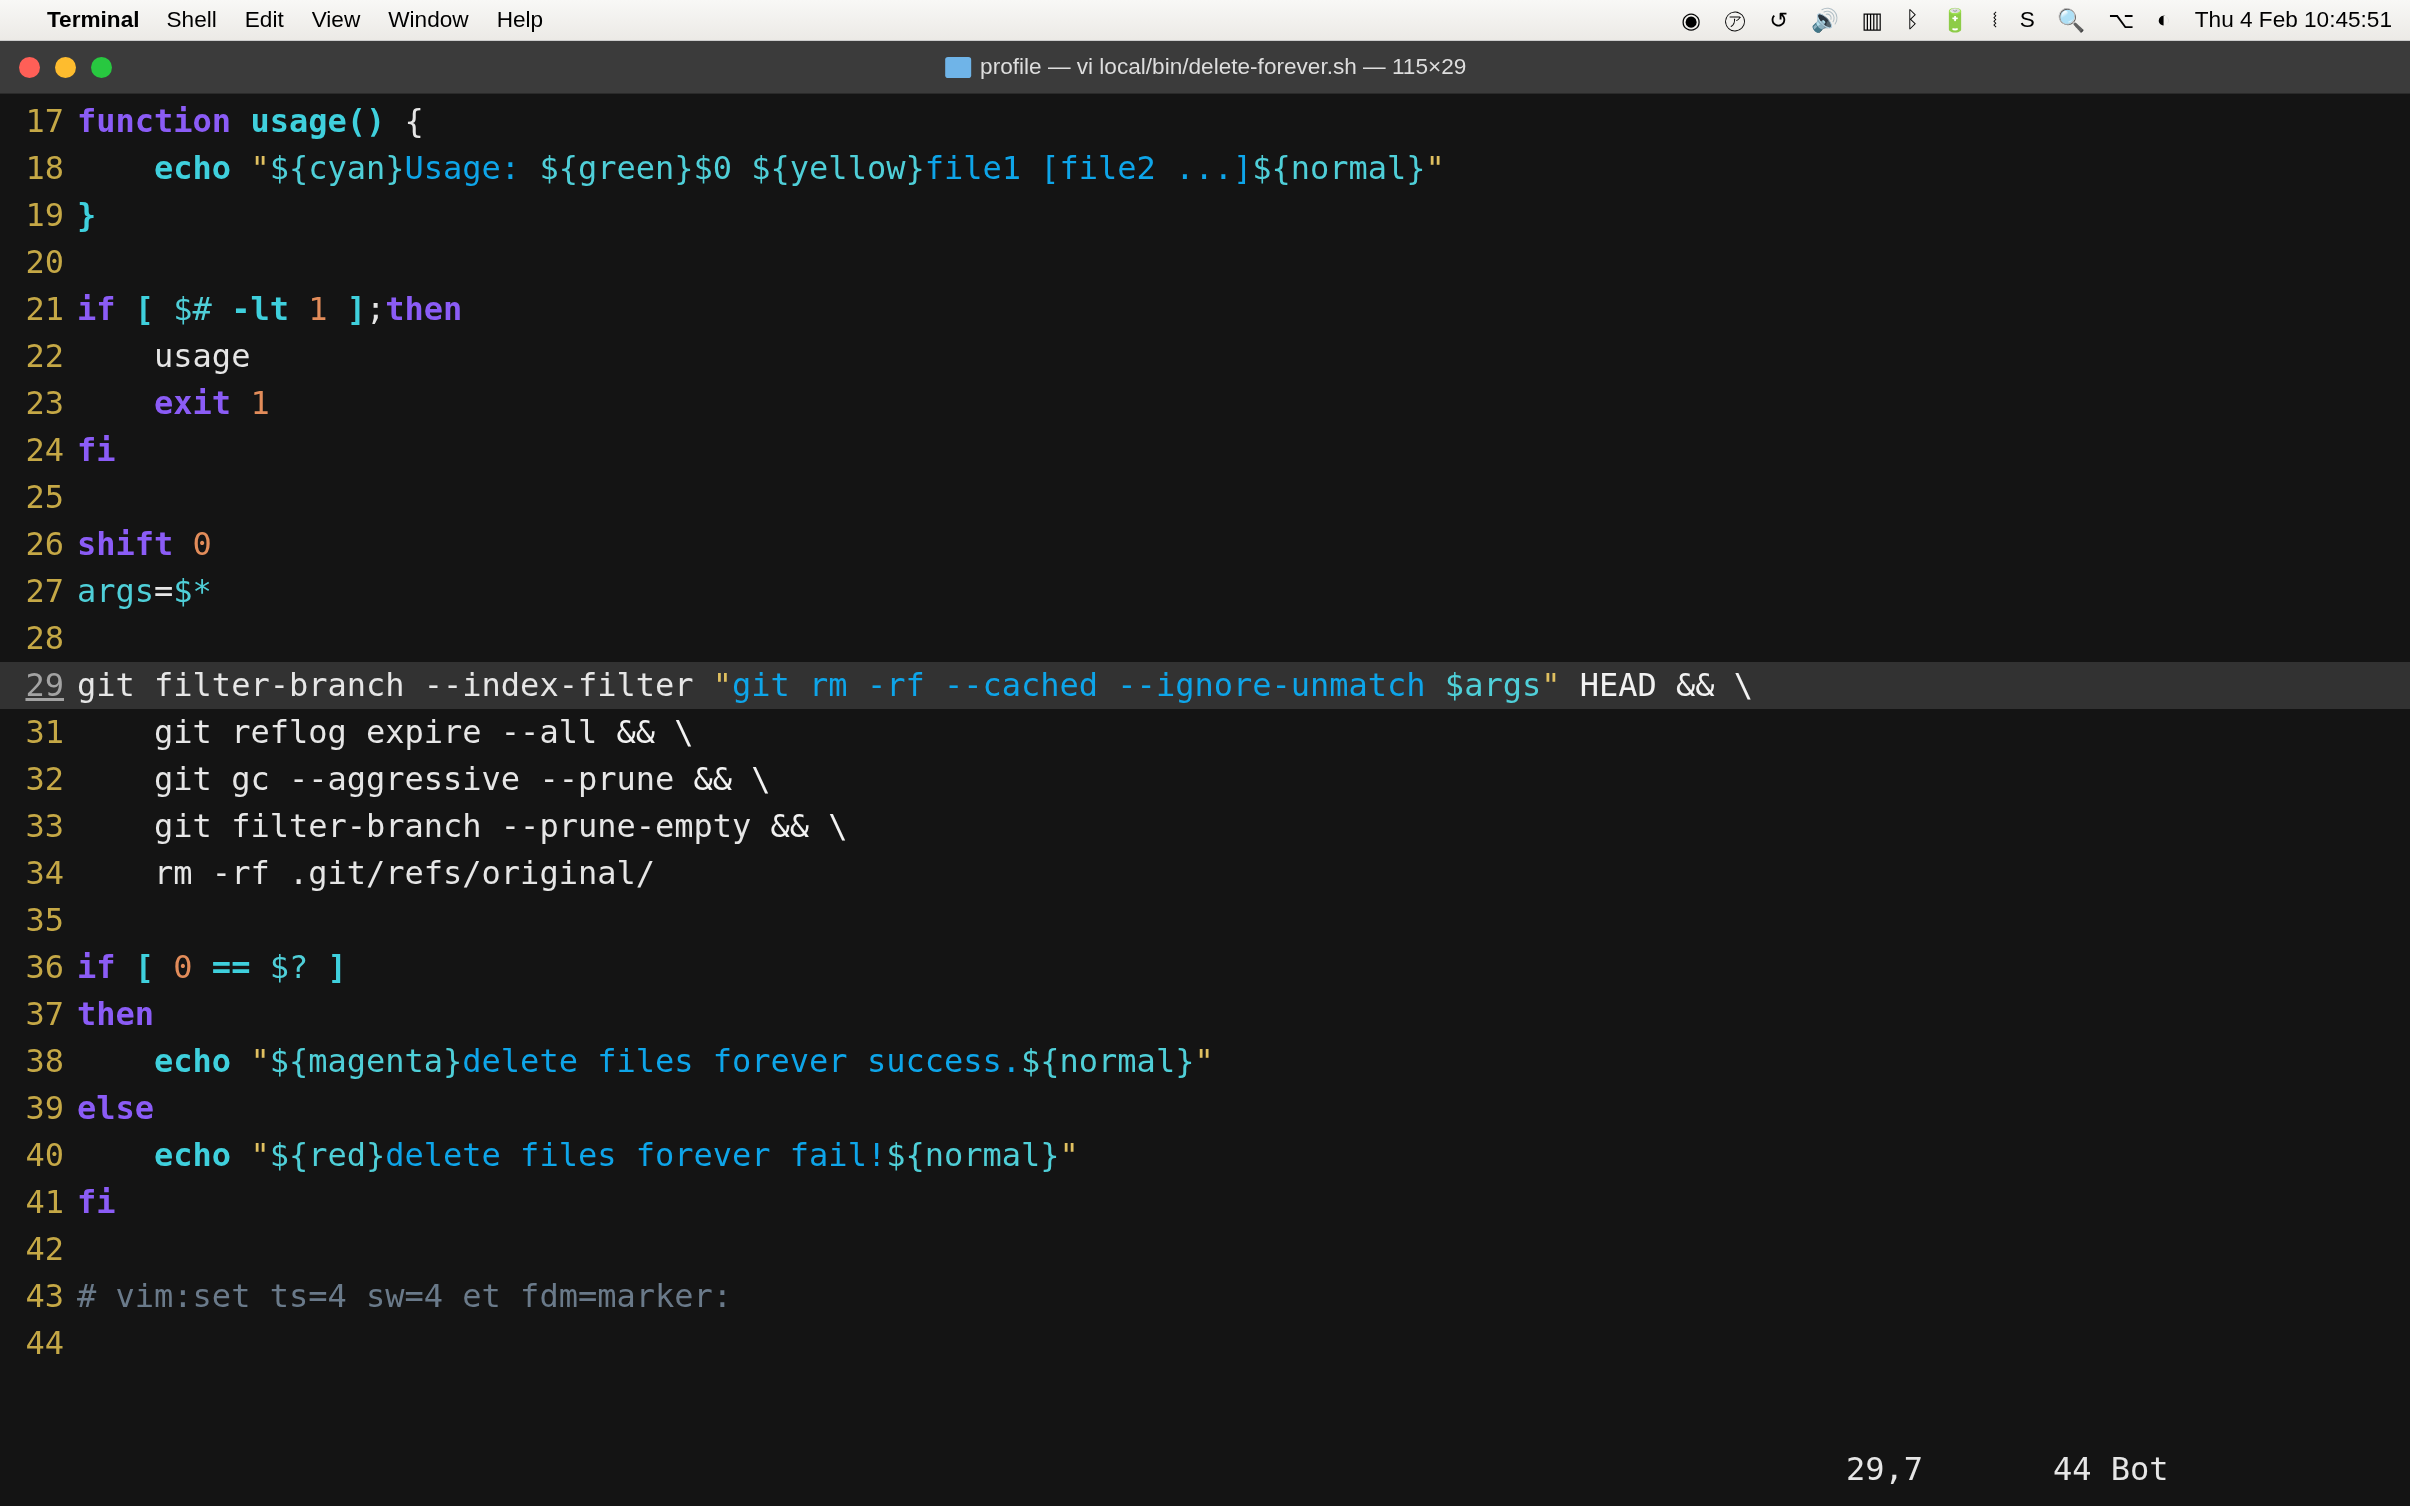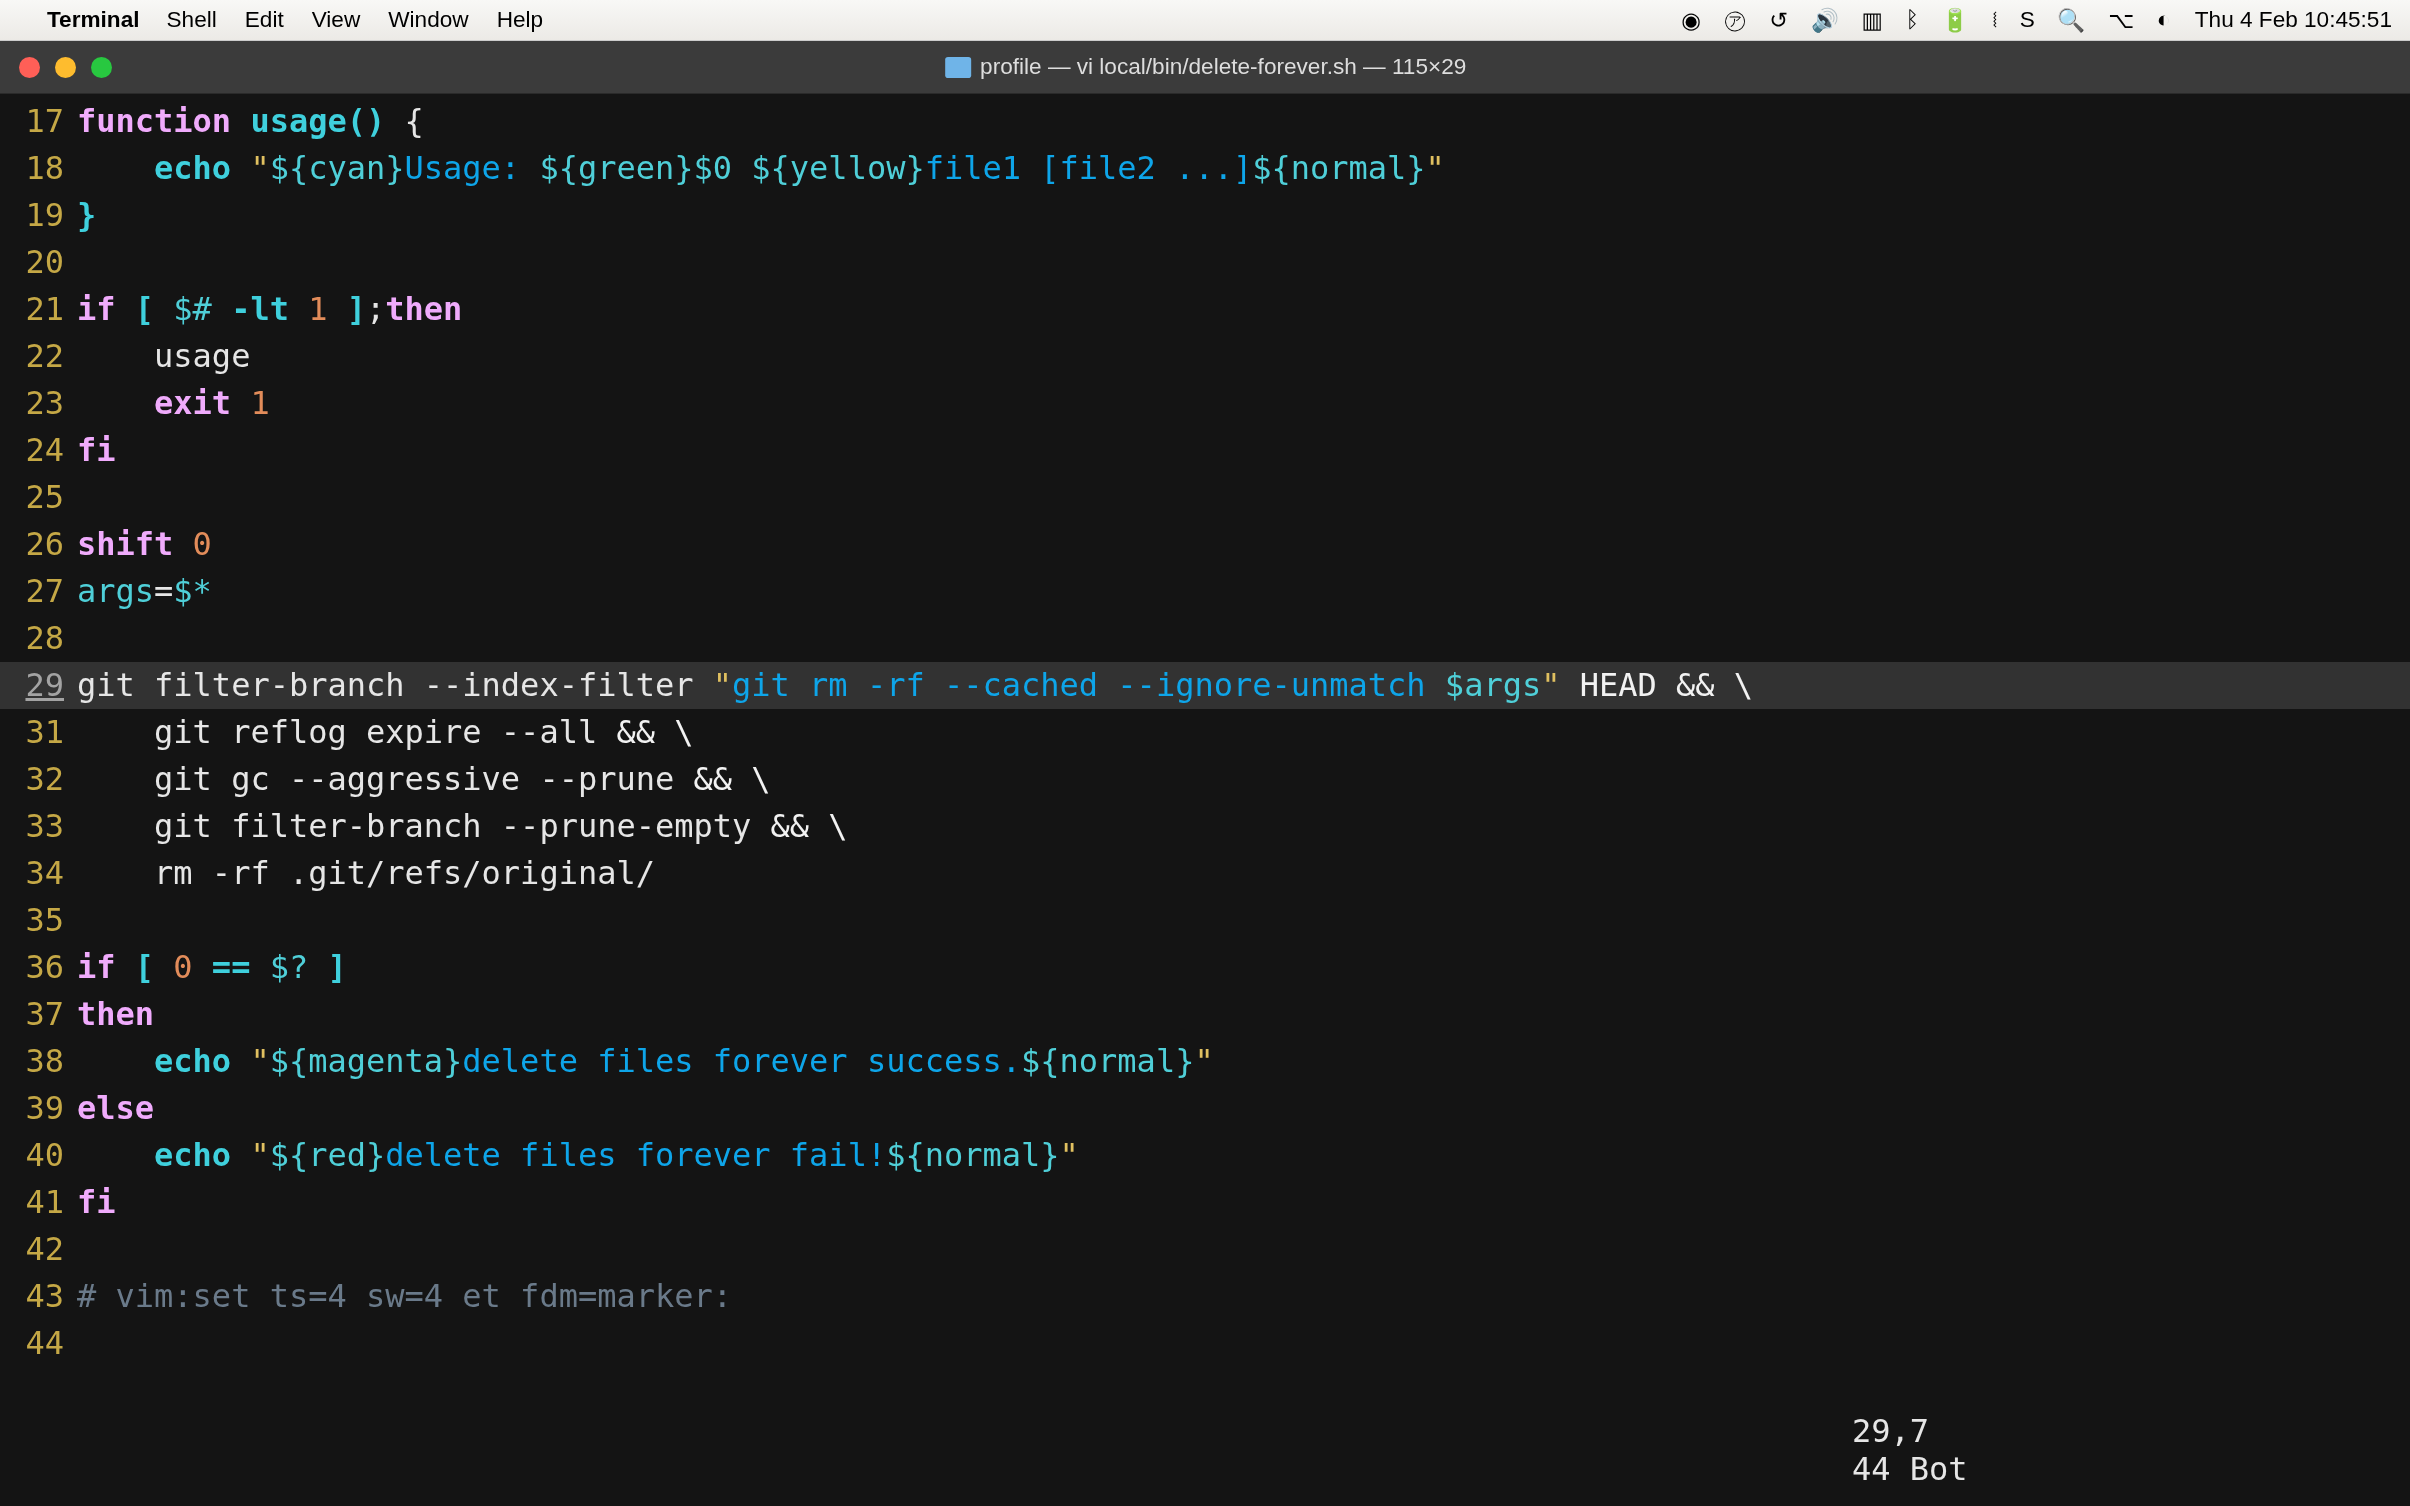--- a/index.html
+++ b/index.html
@@ -62,40 +62,39 @@
   padding-top: 3.8px;
 }
 .line { display: flex; white-space: pre; height: 47px; align-items: flex-start; }
 .gutter {
   width: 77px; text-align: right; padding-right: 13px;
   color: #c5a846; user-select: none;
 }
 .line.current { background: #323232; }
 .line.current .gutter { text-decoration: underline; color: #a3a3a3; }
 .code { }
-.c-kw { color: #f0abfc; font-weight: bold; }
+.c-kw { color: #8b5cf6; font-weight: bold; }
 .c-fn { color: #3fd0dd; font-weight: bold; }
 .c-magenta { color: #0ea5e9; }
 .c-num { color: #e28c5a; }
 .c-var { color: #4fcfd8; }
 .c-cmt { color: #6a7a8a; }
 .c-yellow { color: #e0c060; }
 .c-white { color: #f2f2f2; }
 .c-normal { color: #e6e6e6; }
 
 .statusline {
   position: absolute;
   bottom: 19px;
-  right: 88px;
+  right: 94px;
   width: 471px;
   color: #e6e6e6;
   font-family: "Menlo", monospace;
   font-size: 32px;
   display: flex;
-  flex-direction: column;
 }
 .statusline .pos { width: 207px; }
 .statusline .ruler { }
 </style>
 </head>
 <body>
 
 <div class="menubar">
   <span class="apple"></span>
   <span class="app-name">Terminal</span>

